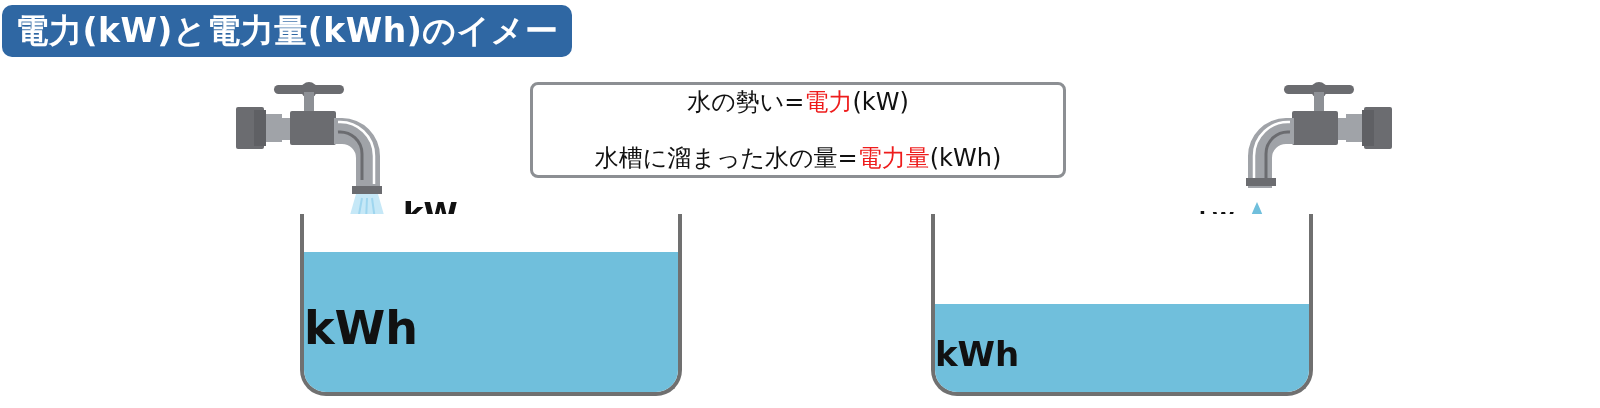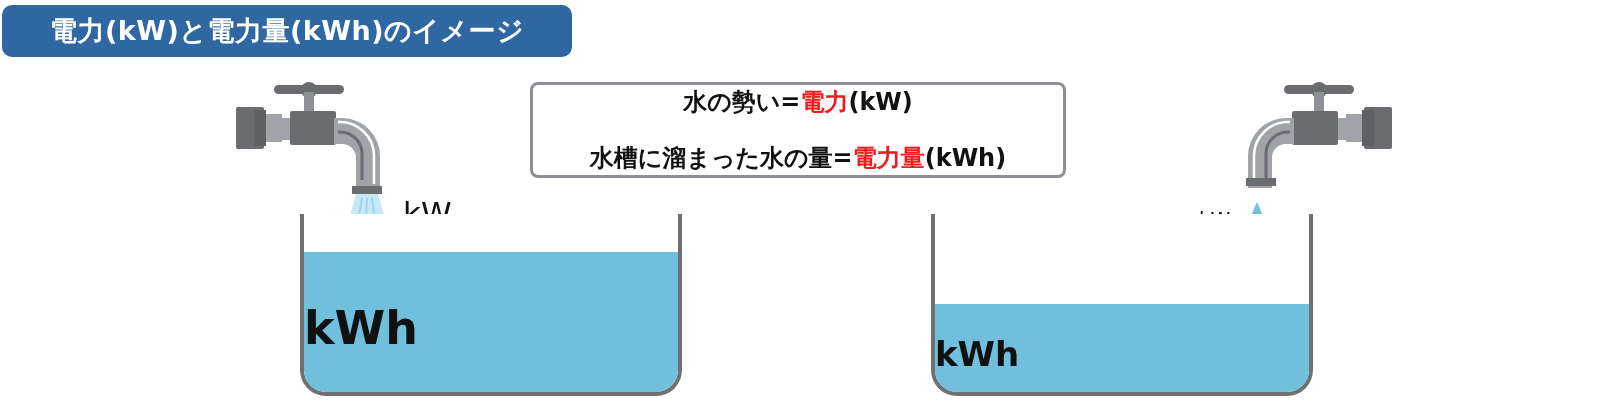--- a/index.html
+++ b/index.html
@@ -1,32 +1,32 @@
 <!DOCTYPE html>
 <html><head>
 <meta charset="utf-8">
 <style>
   html, body { margin:0; padding:0; background:#ffffff; }
   body { width:1600px; height:408px; position:relative; overflow:hidden;
          font-family:"DejaVu Sans", "Liberation Sans", sans-serif; }
   .title-badge { position:absolute; left:2px; top:5px; width:570px; height:52px;
     background:#2f67a3; border-radius:10px; color:#fff; font-weight:bold;
-    font-size:27px; line-height:52px; text-align:center; letter-spacing:0.5px; }
+    font-size:33px; line-height:52px; text-align:center; letter-spacing:0.5px; }
   .legend-box { position:absolute; left:530px; top:82px; width:536px; height:96px;
     border:3px solid #8c8f93; border-radius:8px; box-sizing:border-box;
     display:flex; flex-direction:column; justify-content:center; align-items:center;
-    font-weight:bold; font-size:24px; color:#111; line-height:36px;gap:20px; }
+    font-weight:normal; font-size:24px; color:#111; line-height:36px;gap:20px; }
   .red { color:#ee1c1c; }
   .tank { position:absolute; box-sizing:border-box; border-left:4px solid #707070;
     border-right:4px solid #707070; border-bottom:4px solid #707070;
     border-radius:0 0 26px 26px; overflow:hidden; background:#fff; }
   .water { position:absolute; left:0; right:0; bottom:0; background:#70bfdc;
     display:flex; align-items:center; justify-content:flex-start; }
   .kwh { font-weight:bold; color:#111; }
-  .label-kw { position:absolute; font-weight:normal; color:#111; }
+  .label-kw { position:absolute; font-weight:bold; color:#111; }
   svg { position:absolute; overflow:visible; }
 </style>
 </head>
 <body>
 
 <div class="title-badge">
   <span>電力(kW)と電力量(kWh)のイメージ</span>
 </div>
 
 <div class="legend-box">

